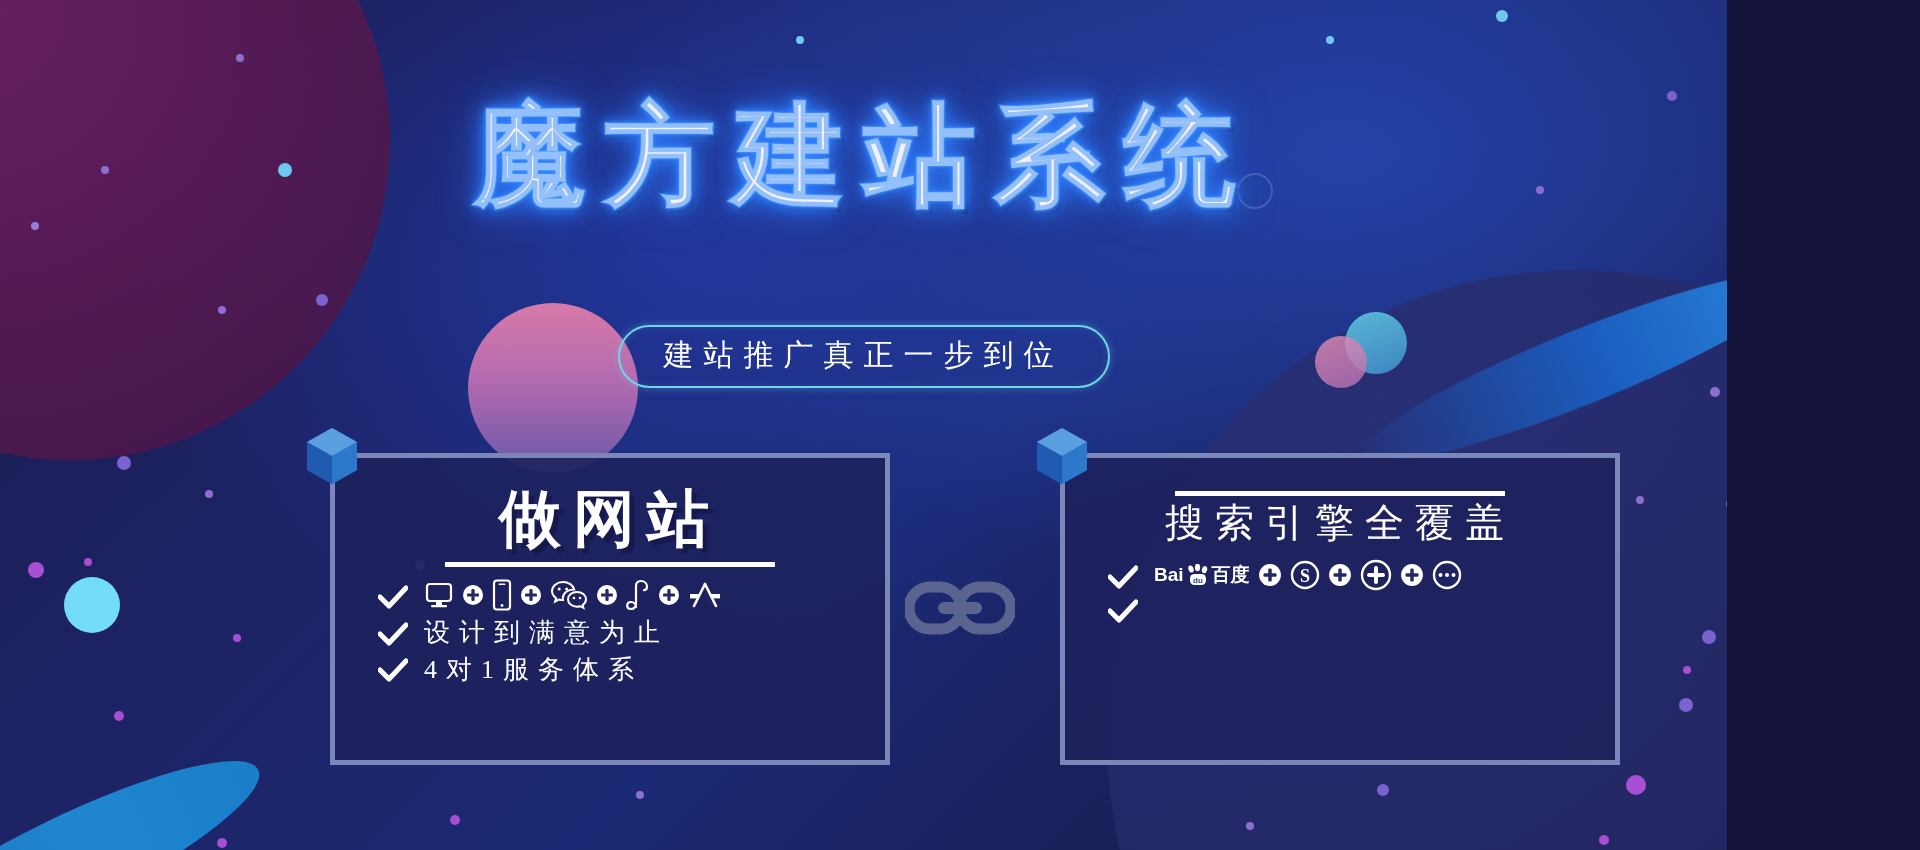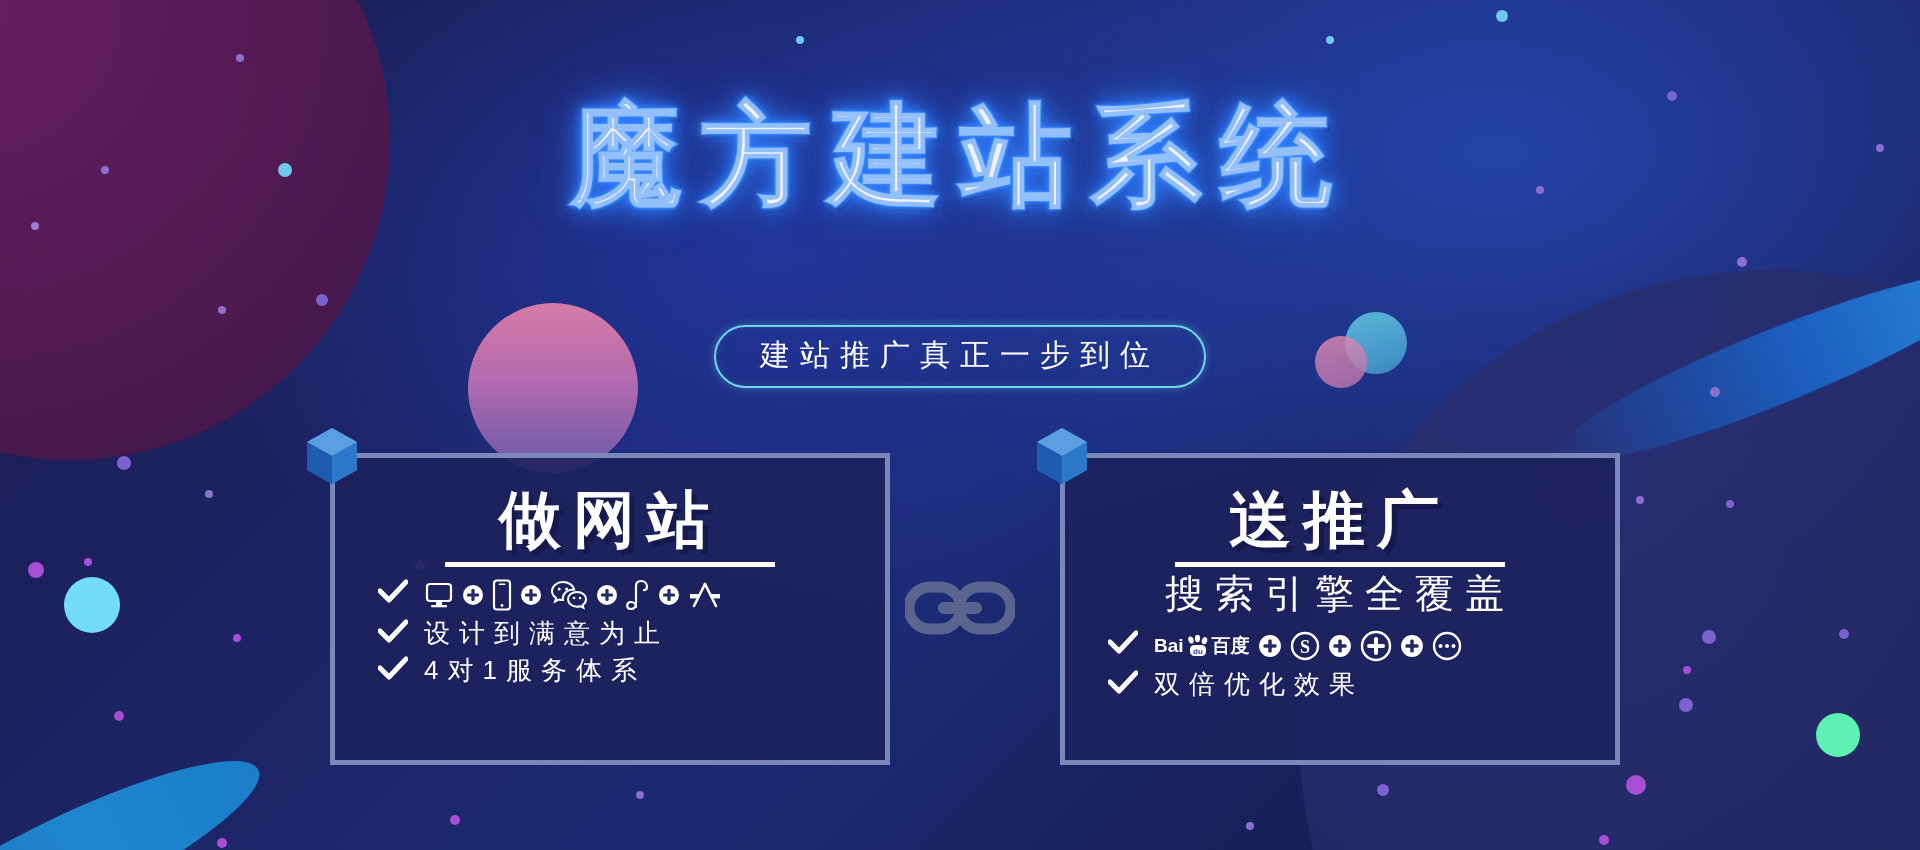--- a/index.html
+++ b/index.html
@@ -1,18 +1,18 @@
 <!DOCTYPE html>
 <html><head>
 <meta charset="utf-8">
 <style>
   html,body{margin:0;padding:0;background:#12123a;}
   *{box-sizing:border-box;}
   .stage{
-    position:relative;width:1920px;height:850px;overflow:hidden;
+    position:relative;width:1727px;height:850px;overflow:hidden;
     font-family:"Liberation Sans","DejaVu Sans",sans-serif;
     background:
       radial-gradient(1200px 700px at 78% 18%, #2442a8 0%, rgba(36,66,168,0) 62%),
       radial-gradient(900px 620px at 40% 30%, #21369b 0%, rgba(33,54,155,0) 65%),
       linear-gradient(135deg,#1a1a4e 0%,#1d2466 35%,#1b2a74 55%,#191d52 80%,#15143c 100%);
   }
 
   
   .bg{position:absolute;inset:0;overflow:hidden;}
   .purple-blob{
@@ -71,39 +71,39 @@
     display:inline-block;padding:9px 44px 12px;border:2px solid #6fd6e8;border-radius:34px;
     color:#ffffff;font-size:30px;letter-spacing:10px;line-height:1.25;
     box-shadow:0 0 9px rgba(111,214,232,.35), inset 0 0 9px rgba(111,214,232,.12);
   }
 
   
   .card{
     position:absolute;top:453px;width:560px;height:312px;
     border:5px solid #7b87b8;background:rgba(30,33,92,.88);
   }
-  .card.left{left:330px;}
+  .card.left{left:330px;font-family:Liberation Serif, serif;}
   .card.right{left:1060px;}
   .gem{
     position:absolute;left:-36px;top:-34px;width:66px;height:66px;
   }
   .card-inner{
     position:absolute;inset:13px;border:none;padding:10px 18px 0;
     display:flex;flex-direction:column;align-items:center;
   }
   .card-title{
     font-size:62px;font-weight:bold;color:#ffffff;letter-spacing:12px;line-height:1.05;
     text-shadow:5px 5px 0 rgba(15,18,60,.55);margin-top:6px;
   }
   .card-rule{width:330px;height:5px;background:#ffffff;margin:10px 0 4px;}
   .card-sub{
     font-size:39px;color:#ffffff;letter-spacing:11px;line-height:1.2;margin-bottom:4px;
   }
   .feat{
-    display:flex;align-items:flex-start;gap:16px;color:#ffffff;margin-top:8px;width:100%;
+    display:flex;align-items:flex-end;gap:16px;color:#ffffff;margin-top:8px;width:100%;
     padding-left:12px;
   }
   .check{flex:0 0 auto;width:30px;height:26px;}
   .feat-text{font-size:26px;letter-spacing:9px;line-height:1.1;white-space:nowrap;}
   .icon-row{display:flex;align-items:center;gap:8px;}
   .plus-ico{flex:0 0 auto;}
   .baidu-logo{display:flex;align-items:center;gap:2px;}
   .baidu-txt{font-size:19px;font-weight:bold;color:#fff;letter-spacing:0;}
   .baidu-cn{font-size:19px;font-weight:bold;color:#fff;letter-spacing:0;}
 
@@ -267,21 +267,20 @@
   </svg>
 
   <div class="card right">
     <svg class="gem" viewBox="0 0 66 66">
       <polygon points="33,4 58,18 58,46 33,60 8,46 8,18" fill="#2b6fc4"></polygon>
       <polygon points="33,4 58,18 33,32 8,18" fill="#5aa0e0"></polygon>
       <polygon points="33,32 58,18 58,46 33,60" fill="#2e78cc"></polygon>
       <polygon points="33,32 8,18 8,46 33,60" fill="#1f5bb0"></polygon>
     </svg>
     <div class="card-inner">
-      <div class="card-title">送推广</div>
       <div class="card-rule"></div>
       <div class="card-sub">搜索引擎全覆盖</div>
 
       <div class="feat">
         <svg class="check" viewBox="0 0 30 26">
           <path d="M2 12 L11 21 L28 3" fill="none" stroke="#ffffff" stroke-width="5" stroke-linecap="round" stroke-linejoin="round"></path>
         </svg>
         <div class="icon-row">
 
           <div class="baidu-logo">
@@ -328,18 +327,17 @@
             <circle cx="15" cy="15" r="2" fill="#fff"></circle>
             <circle cx="21.5" cy="15" r="2" fill="#fff"></circle>
           </svg>
         </div>
       </div>
 
       <div class="feat">
         <svg class="check" viewBox="0 0 30 26">
           <path d="M2 12 L11 21 L28 3" fill="none" stroke="#ffffff" stroke-width="5" stroke-linecap="round" stroke-linejoin="round"></path>
         </svg>
-        <span class="feat-text">双倍优化效果</span>
       </div>
     </div>
   </div>
 
 </div>
 
 </body></html>

